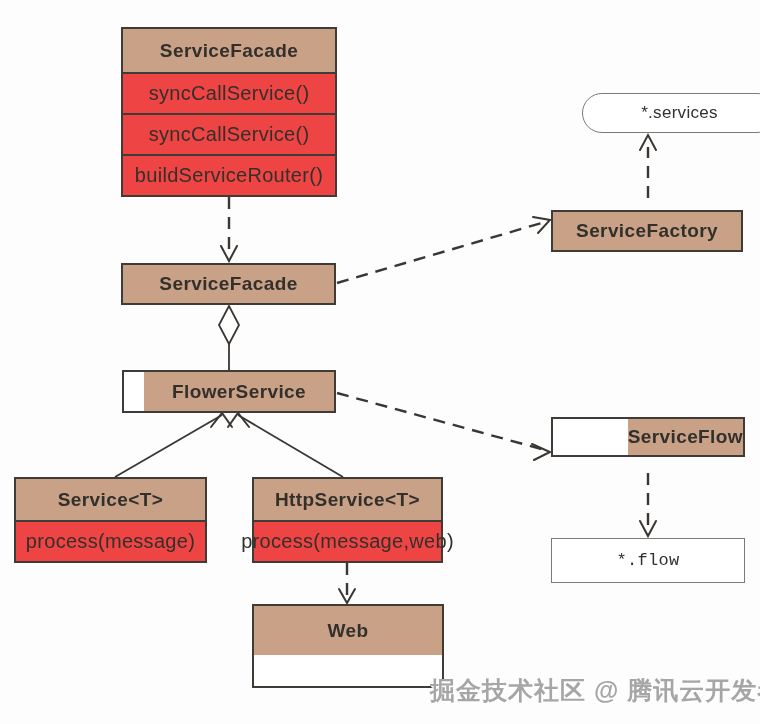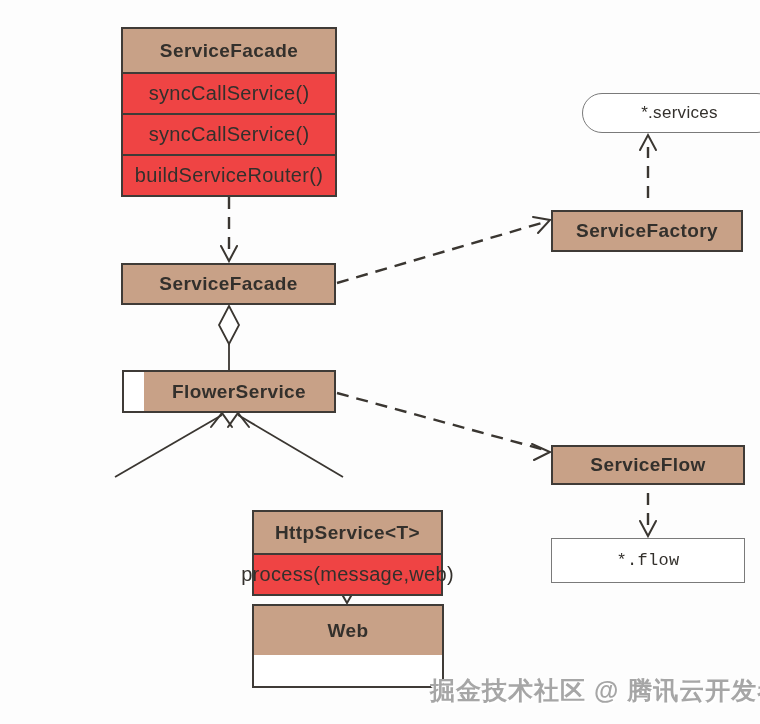--- a/index.html
+++ b/index.html
@@ -100,37 +100,41 @@
   </div>
 
   <div class="uml-class solo" style="left:121px; top:263px; width:215px; height:42px;">
     <div class="uml-title">ServiceFacade</div>
   </div>
 
   <div class="uml-class solo" style="left:122px; top:370px; width:214px; height:43px;padding-left:20px;">
     <div class="uml-title">FlowerService</div>
   </div>
 
+  <div class="uml-class" style="left:14px; top:477px; width:193px; height:86px;">
+    <div class="uml-title" style="height:41px;">Service&lt;T&gt;</div>
+    <div class="uml-method">process(message)</div>
+  </div>
 
-  <div class="uml-class" style="left:252px; top:477px; width:191px; height:86px;margin-top:33px;">
+  <div class="uml-class" style="left:252px; top:477px; width:191px; height:86px;">
     <div class="uml-title" style="height:41px;">HttpService&lt;T&gt;</div>
     <div class="uml-method">process(message,web)</div>
   </div>
 
   <div class="uml-class" style="left:252px; top:604px; width:192px; height:84px;">
     <div class="uml-title" style="height:49px;">Web</div>
   </div>
 
   <div class="plain-box" style="left:582px; top:93px; width:195px; height:40px;border-radius:20px;">*.services</div>
 
   <div class="uml-class solo" style="left:551px; top:198px; width:192px; height:42px;margin-top:12px;">
     <div class="uml-title">ServiceFactory</div>
   </div>
 
-  <div class="uml-class solo" style="left:551px; top:445px; width:194px; height:40px;">
+  <div class="uml-class solo" style="left:551px; top:417px; width:194px; height:40px;align-items:flex-end;">
     <div class="uml-title">ServiceFlow</div>
   </div>
 
   <div class="plain-box" style="left:551px; top:538px; width:194px; height:45px;font-family:Liberation Mono, monospace;">*.flow</div>
 
   <div class="watermark">掘金技术社区 @ 腾讯云开发者</div>
 
 </div>
 
 </body></html>

